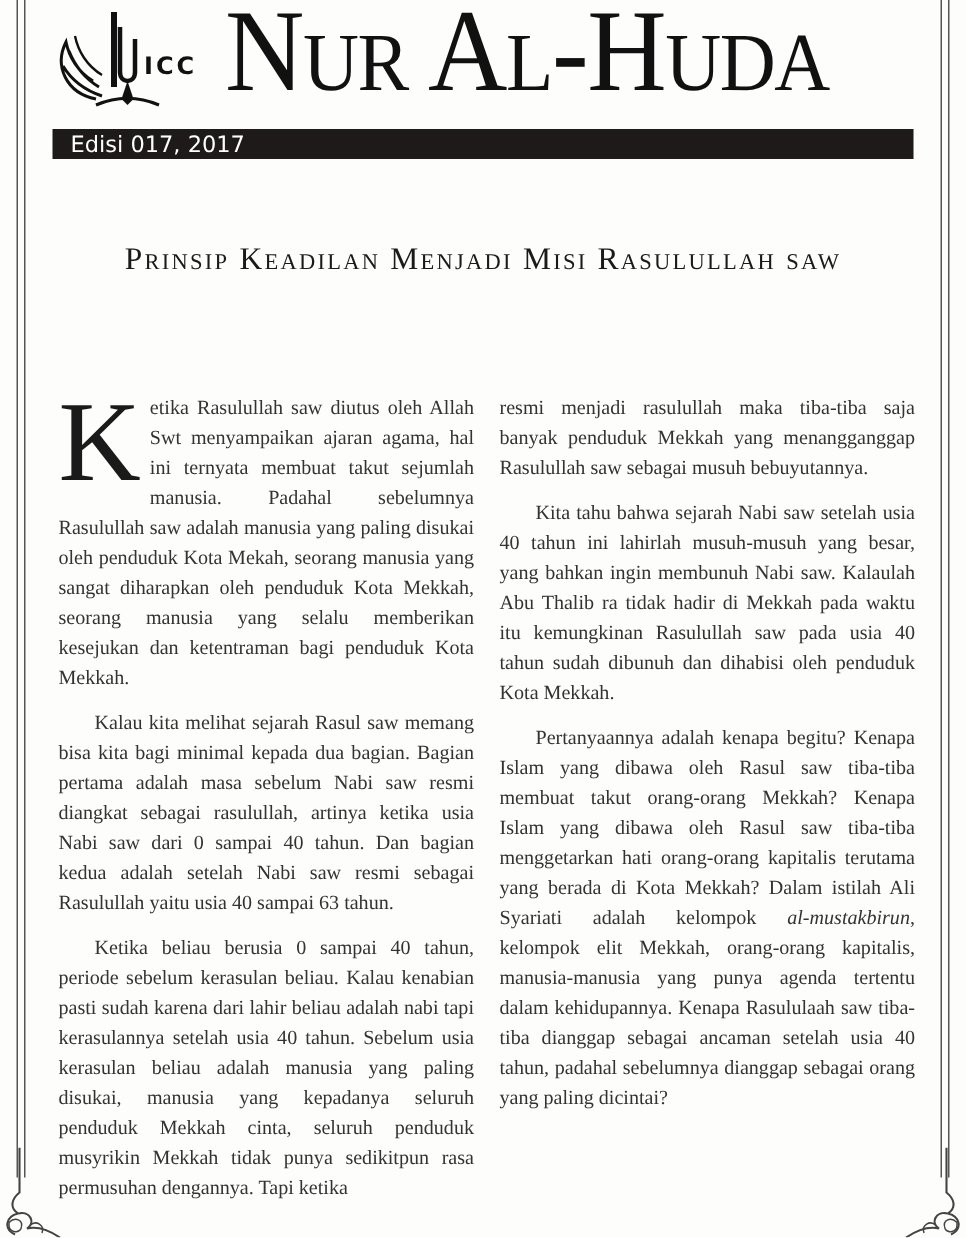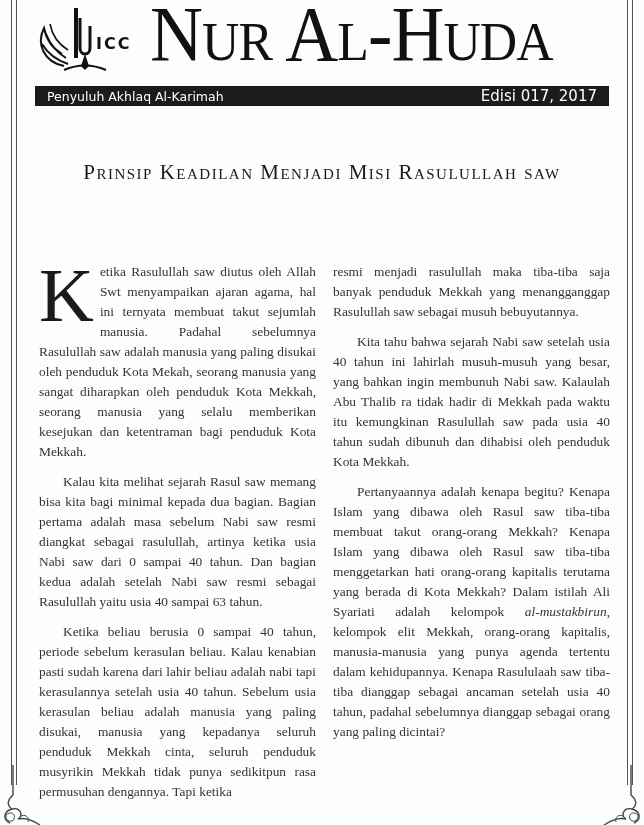--- a/index.html
+++ b/index.html
@@ -72,21 +72,20 @@
     <path d="M30 62 C10 58 2 40 10 24 C12 34 18 44 28 50 M12 30 C16 40 22 48 32 54 M8 40 C14 50 22 56 34 60" fill="none" stroke="#111" stroke-width="2"></path>
     <path d="M16 20 C18 30 24 40 34 46" fill="none" stroke="#111" stroke-width="1.6"></path>
     <rect x="40" y="4" width="4" height="50" fill="#111"></rect>
     <path d="M46 14 V44 C46 52 56 52 56 44 V22" fill="none" stroke="#111" stroke-width="3"></path>
     <path d="M51 50 L47 62 L51 66 L55 62 Z" fill="#111"></path>
     <path d="M30 66 C44 60 58 60 72 66" fill="none" stroke="#111" stroke-width="2"></path>
   </svg>
   <div class="logo-text">ICC</div>
   <div class="masthead-title">Nur Al-Huda</div>
   <div class="banner">
-    <span class="tagline">Penyuluh Akhlaq Al-Karimah</span>
     <span class="edition">Edisi 017, 2017</span>
   </div>
 </div>
 
 <h1 class="article-title" style="margin:0;font-weight:normal;">Prinsip Keadilan Menjadi Misi Rasulullah saw</h1>
 
 <div class="col col-left">
   <p class="first"><span class="dropcap">K</span><span>etika Rasulullah saw diutus oleh Allah Swt menyampaikan ajaran agama, hal ini ternyata membuat takut sejumlah manusia. Padahal sebelumnya Rasulullah saw adalah manusia yang paling disukai oleh penduduk Kota Mekah, seorang manusia yang sangat diharapkan oleh penduduk Kota Mekkah, seorang manusia yang selalu memberikan kesejukan dan ketentraman bagi penduduk Kota Mekkah.</span></p>
   <p>Kalau kita melihat sejarah Rasul saw memang bisa kita bagi minimal kepada dua bagian. Bagian pertama adalah masa sebelum Nabi saw resmi diangkat sebagai rasulullah, artinya ketika usia Nabi saw dari 0 sampai 40 tahun. Dan bagian kedua adalah setelah Nabi saw resmi sebagai Rasulullah yaitu usia 40 sampai 63 tahun.</p>
   <p>Ketika beliau berusia 0 sampai 40 tahun, periode sebelum kerasulan beliau. Kalau kenabian pasti sudah karena dari lahir beliau adalah nabi tapi kerasulannya setelah usia 40 tahun. Sebelum usia kerasulan beliau adalah manusia yang paling disukai, manusia yang kepadanya seluruh penduduk Mekkah cinta, seluruh penduduk musyrikin Mekkah tidak punya sedikitpun rasa permusuhan dengannya. Tapi ketika</p>

